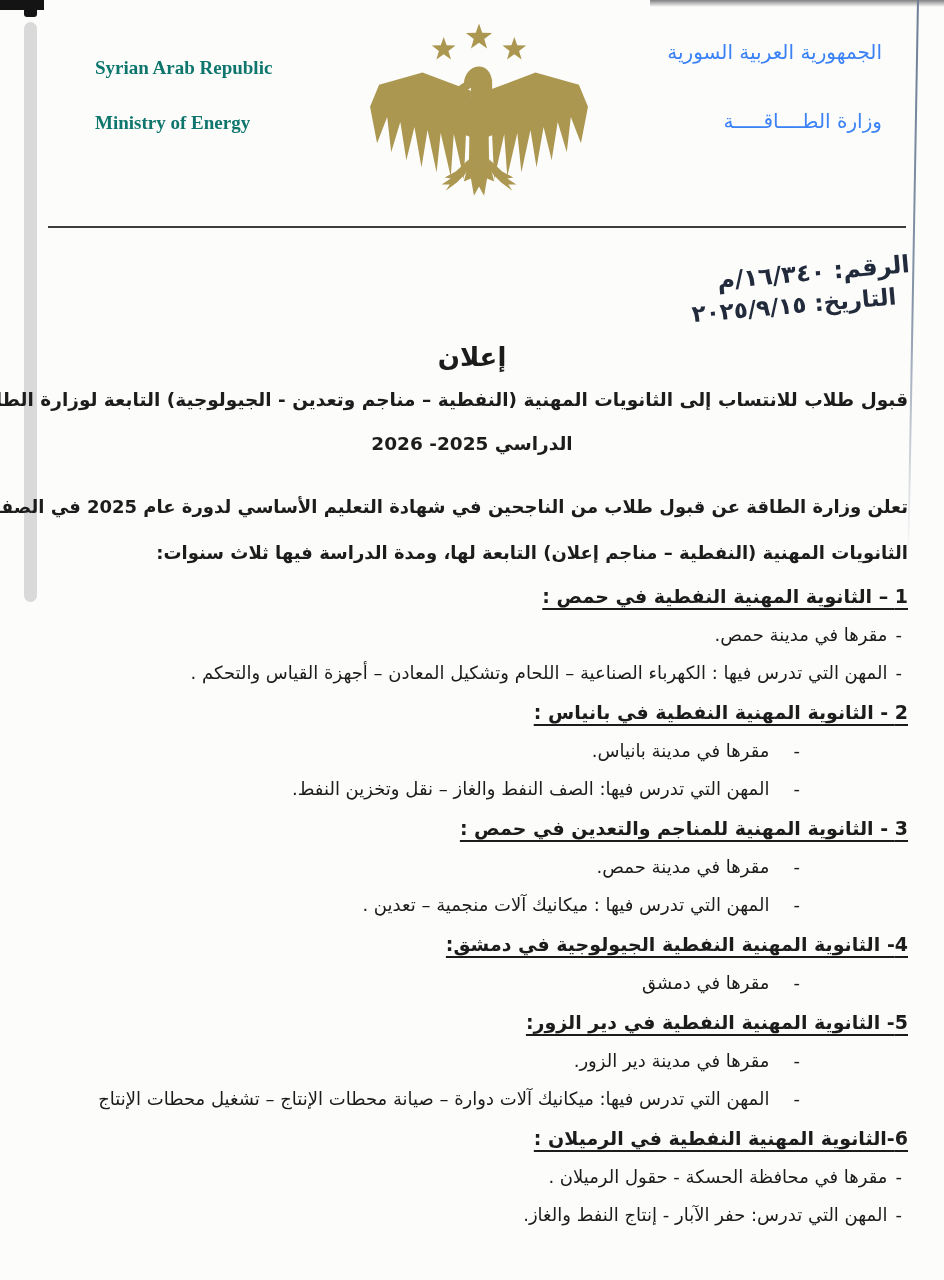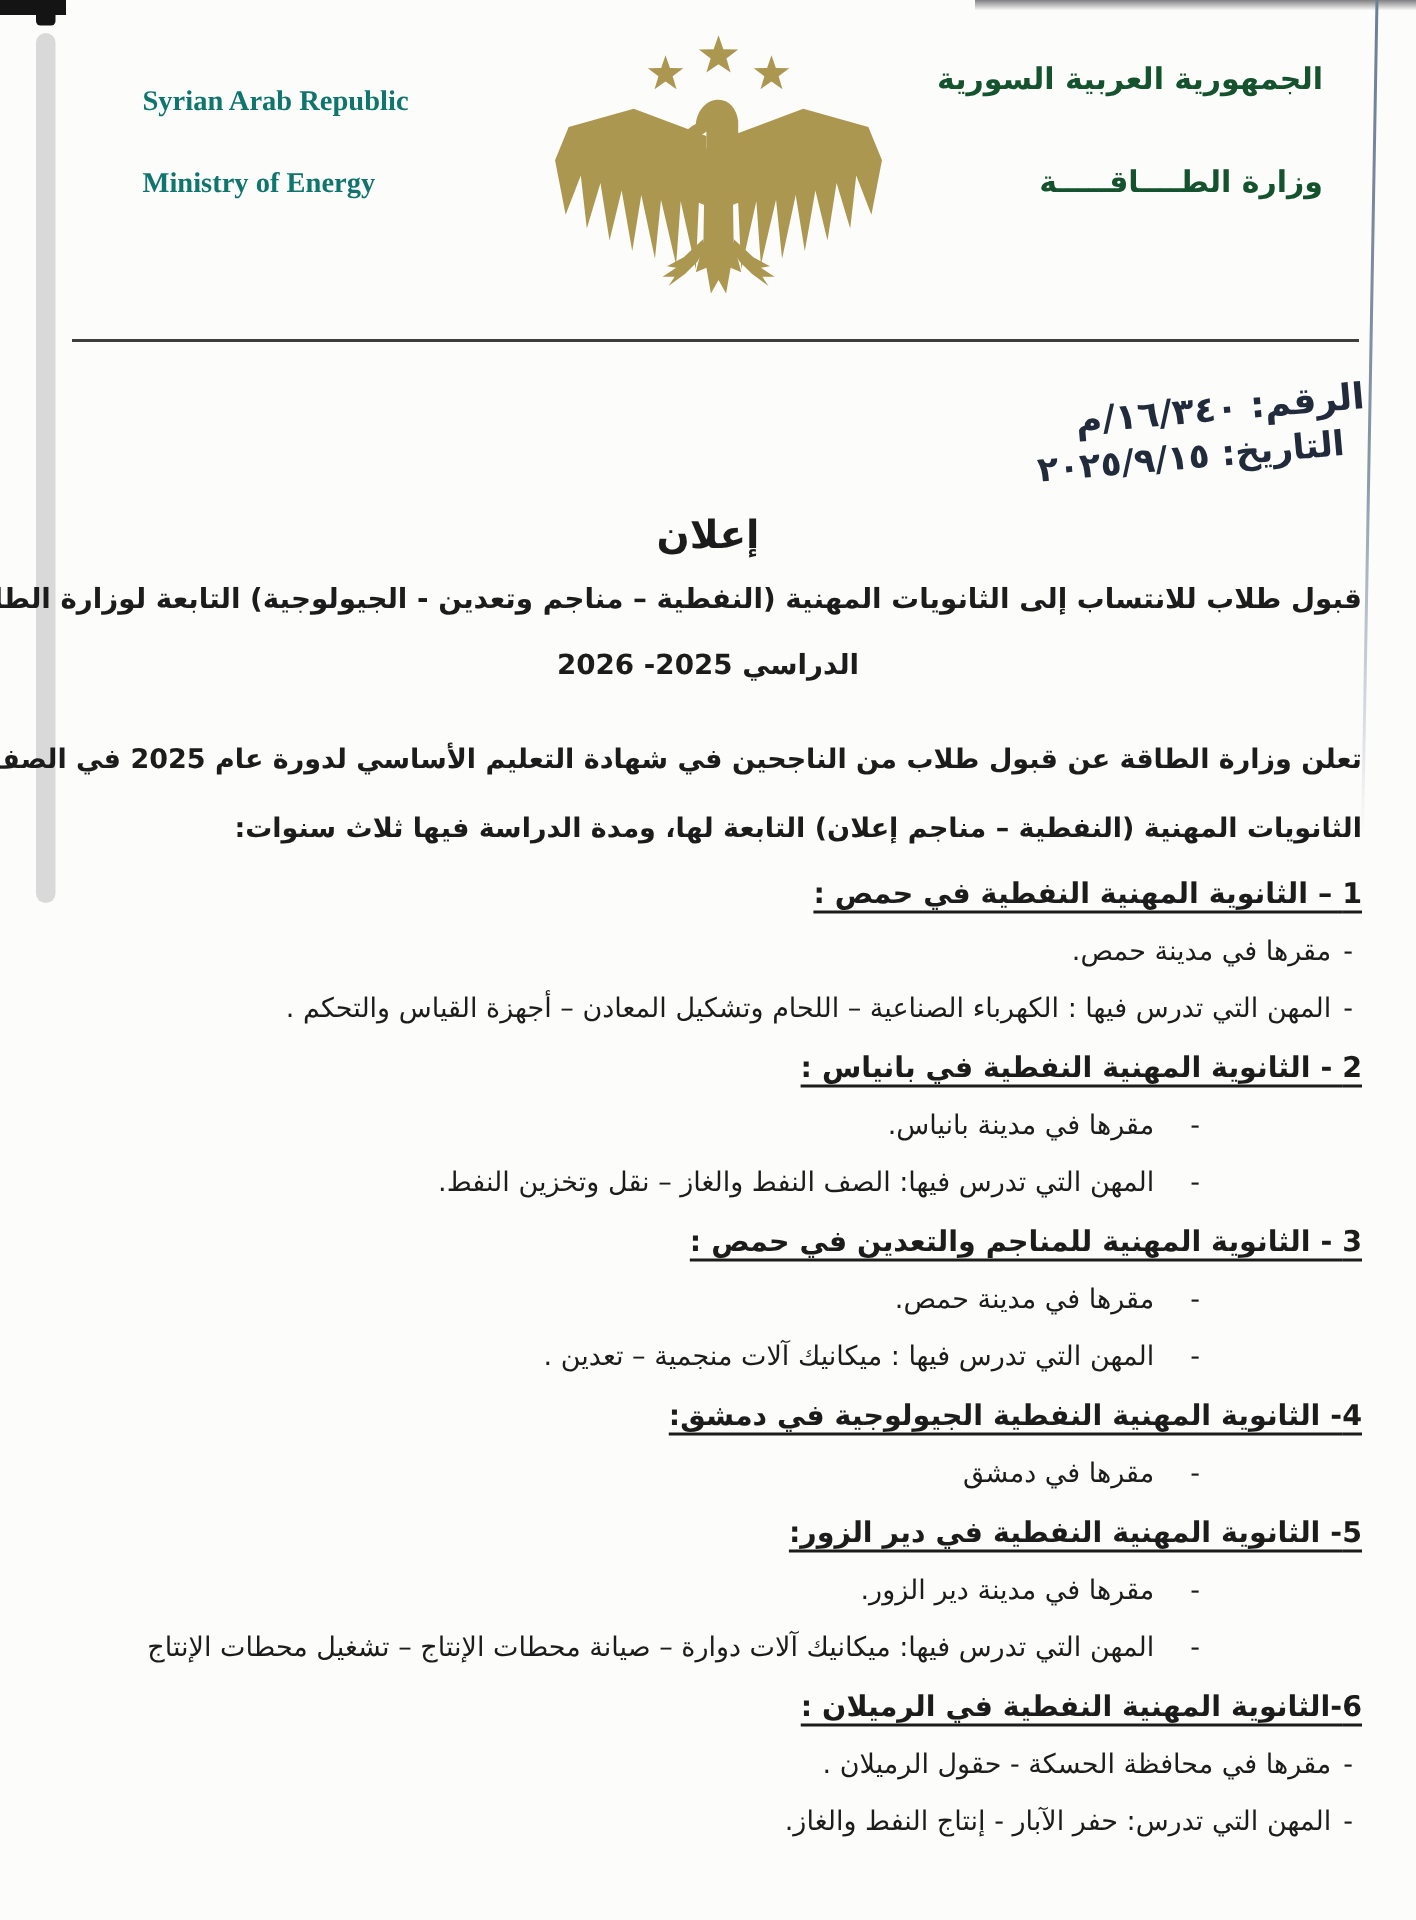--- a/index.html
+++ b/index.html
@@ -10,21 +10,21 @@
   .art-corner-b{position:absolute;left:24px;top:0;width:13px;height:17px;background:#141414;border-radius:0 0 3px 3px;}
   .art-side-bar{position:absolute;left:24px;top:22px;width:13px;height:580px;background:#d9d9d9;border-radius:8px;}
   .art-top-smudge{position:absolute;left:650px;top:0;width:294px;height:7px;
         background:linear-gradient(to bottom,rgba(45,45,50,.6),rgba(45,45,50,0));}
   .art-vline{position:absolute;left:917px;top:0;width:2px;height:555px;transform:rotate(1deg);transform-origin:top center;
         background:linear-gradient(to bottom,#6d7e96 0%,#8795a9 55%,rgba(150,160,175,0) 100%);}
   
   .hdr-en{position:absolute;left:95px;top:57px;font-family:"Liberation Serif",serif;
         font-weight:bold;font-size:19px;color:#0f766e;}
   .hdr-en .l2{margin-top:33px;}
-  .hdr-ar{position:absolute;right:62px;top:40px;text-align:right;font-weight:bold;font-size:20px;color:#14532d;}
+  .hdr-ar{position:absolute;right:62px;top:40px;text-align:right;font-weight:normal;font-size:20px;color:#3b82f6;}
   .hdr-ar .l2{margin-top:45px;letter-spacing:.5px;}
   .emblem{position:absolute;left:326px;top:10px;width:304px;height:222px;}
   .divider{position:absolute;left:48px;top:226px;width:858px;height:2.4px;background:#3e3e3e;}
   
   .refblock{position:absolute;right:36px;top:250px;text-align:right;direction:rtl;
         transform:rotate(-5deg);transform-origin:top right;color:#222b3c;font-weight:bold;}
   .refblock .r1{font-size:24px;letter-spacing:1px;}
   .refblock .r2{font-size:23px;margin-top:4px;transform:translateX(-16px);letter-spacing:1px;}
   
   .content{position:absolute;left:36px;right:36px;top:338px;direction:rtl;}

